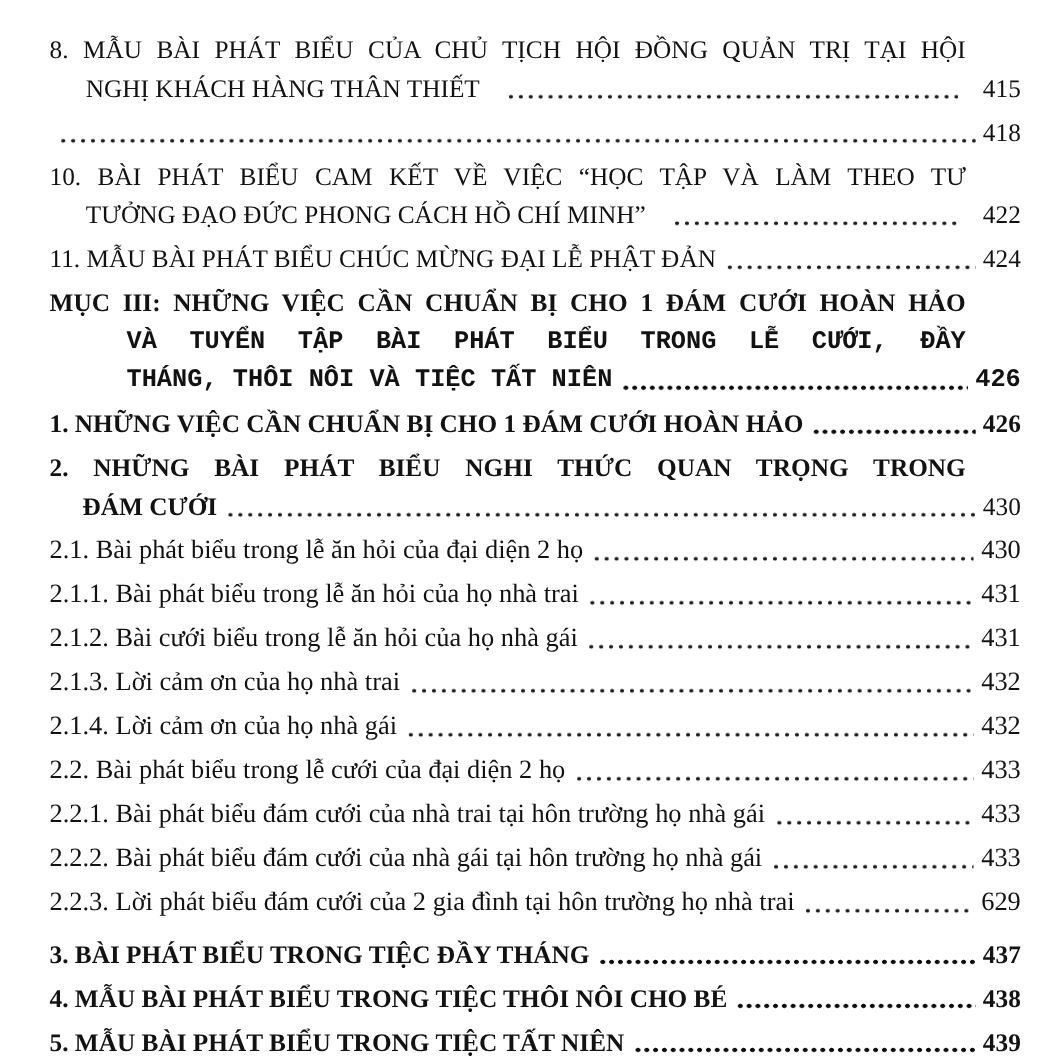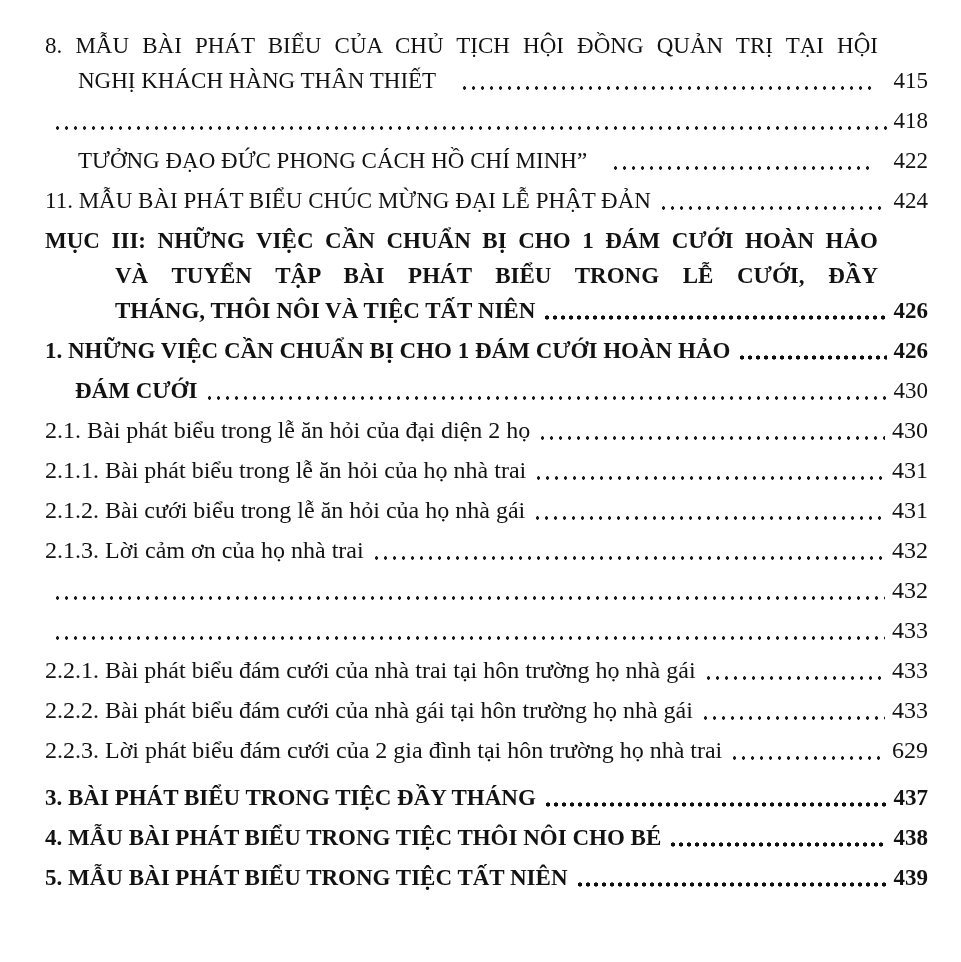--- a/index.html
+++ b/index.html
@@ -27,21 +27,21 @@
   
   .full {
     text-align: justify;
     text-align-last: justify;
     padding-right: 50px;
     white-space: normal;
   }
   
   .hang   { padding-left: 33px; gap: 16px; }
   .hang30 { padding-left: 30px; text-align: right; }
-  .hang70 { padding-left: 70px; }
+  .hang70 { padding-left: 70px; font-family: Liberation Mono, monospace; }
   
   .leader { display: flex; align-items: baseline; }
   .leader .t  { flex: 0 0 auto; white-space: nowrap; }
   .leader .pg { flex: 0 0 auto; white-space: nowrap; }
   .dots {
     flex: 1 1 auto;
     min-width: 12px;
     margin: 0 7px 0 8px;
     align-self: stretch;
     background-image: radial-gradient(circle, #1c1c1c 1.5px, rgba(0,0,0,0) 1.9px);
@@ -75,20 +75,21 @@
   </div>
 
   <div class="entry">
     <div class="line leader">
       <span class="dots"></span>
       <span class="pg">418</span>
     </div>
   </div>
 
   <div class="entry">
+    <div class="line full">10. BÀI PHÁT BIỂU CAM KẾT VỀ VIỆC “HỌC TẬP VÀ LÀM THEO TƯ</div>
     <div class="line leader hang">
       <span class="t">TƯỞNG ĐẠO ĐỨC PHONG CÁCH HỒ CHÍ MINH”</span>
       <span class="dots"></span>
       <span class="pg">422</span>
     </div>
   </div>
 
   <div class="entry">
     <div class="line leader">
       <span class="t">11. MẪU BÀI PHÁT BIỂU CHÚC MỪNG ĐẠI LỄ PHẬT ĐẢN</span>
@@ -109,20 +110,21 @@
 
   <div class="entry b">
     <div class="line leader">
       <span class="t">1. NHỮNG VIỆC CẦN CHUẨN BỊ CHO 1 ĐÁM CƯỚI HOÀN HẢO</span>
       <span class="dots"></span>
       <span class="pg">426</span>
     </div>
   </div>
 
   <div class="entry b">
+    <div class="line full">2. NHỮNG BÀI PHÁT BIỂU NGHI THỨC QUAN TRỌNG TRONG</div>
     <div class="line leader mixed hang30">
       <span class="t">ĐÁM CƯỚI</span>
       <span class="dots"></span>
       <span class="pg">430</span>
     </div>
   </div>
 
   <div class="entry">
     <div class="line sub leader">
       <span class="t">2.1. Bài phát biểu trong lễ ăn hỏi của đại diện 2 họ</span>
@@ -150,27 +152,29 @@
   <div class="entry">
     <div class="line sub leader">
       <span class="t">2.1.3. Lời cảm ơn của họ nhà trai</span>
       <span class="dots"></span>
       <span class="pg">432</span>
     </div>
   </div>
 
   <div class="entry">
     <div class="line sub leader">
+      <span class="t">2.1.4. Lời cảm ơn của họ nhà gái</span>
       <span class="dots"></span>
       <span class="pg">432</span>
     </div>
   </div>
 
   <div class="entry">
     <div class="line sub leader">
+      <span class="t">2.2. Bài phát biểu trong lễ cưới của đại diện 2 họ</span>
       <span class="dots"></span>
       <span class="pg">433</span>
     </div>
   </div>
 
   <div class="entry">
     <div class="line sub leader">
       <span class="t">2.2.1. Bài phát biểu đám cưới của nhà trai tại hôn trường họ nhà gái</span>
       <span class="dots"></span>
       <span class="pg">433</span>

